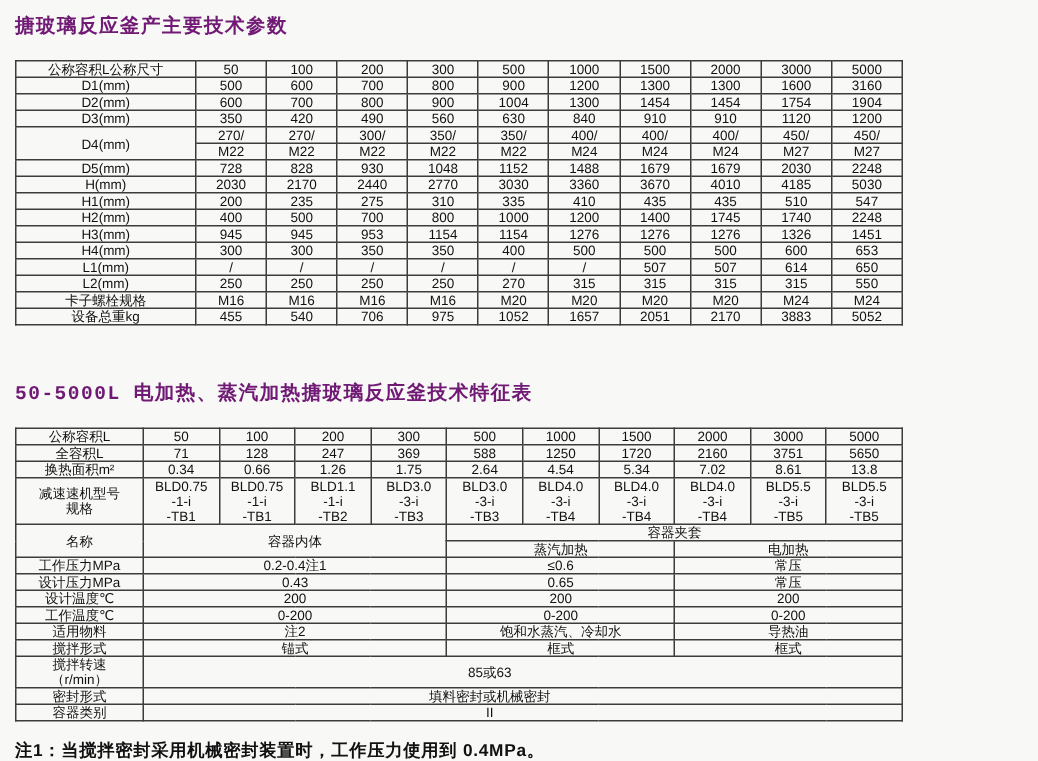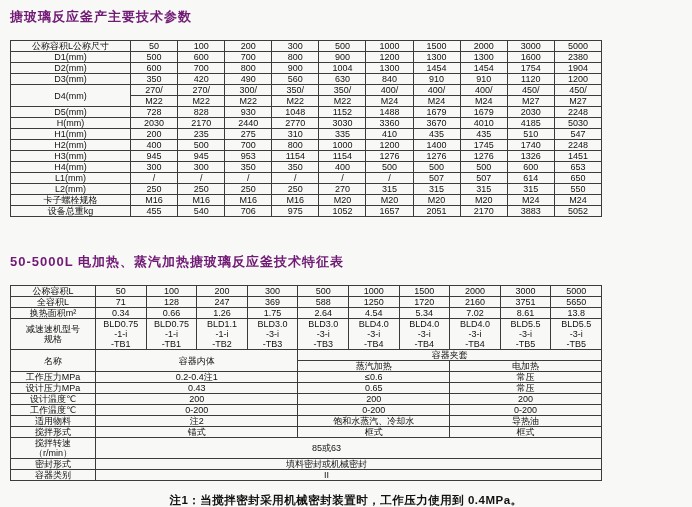--- a/index.html
+++ b/index.html
@@ -8,38 +8,38 @@
     background:#f8f8f6;
     font-family:"Liberation Sans","DejaVu Sans",sans-serif;
     color:#151515;
     overflow:hidden;
   }
   .page{padding:6px 10px 0 10px;}
   .doc-title{
     font-size:13px;font-weight:bold;margin:0;letter-spacing:1px;color:#701a75;
   }
   #title1{margin-top:2px;}
-  #title2{margin-top:36px;}
+  #title2{margin-top:36px;font-family:Liberation Mono, monospace;}
   table{
     border-collapse:collapse;width:592px;table-layout:fixed;
     font-size:9px;color:#111;
   }
   #table1{margin-top:14px;}
   #table2{margin-top:14px;}
   td{
     border:1px solid #3c3c3c;
     text-align:center;vertical-align:middle;
     padding:0;height:9px;line-height:10px;
     overflow:hidden;white-space:nowrap;
   }
   #table2 td{height:10px;}
   .ml{white-space:pre-line;line-height:10px;}
   .shift{padding-right:44px;} 
   .notes{margin-top:12px;font-size:11.5px;font-weight:bold;color:#111;}
-  .notes p{margin:0 0 5px 0;letter-spacing:0.5px;text-align:center;}
+  .notes p{margin:0 0 5px 0;letter-spacing:0.5px;}
 </style>
 </head>
 <body>
 
 <div class="page">
 
   <h1 class="doc-title" id="title1">搪玻璃反应釜产主要技术参数</h1>
 
   <table id="table1">
     <colgroup>
@@ -73,21 +73,21 @@
           <td>D1(mm)</td>
           <td>500</td>
           <td>600</td>
           <td>700</td>
           <td>800</td>
           <td>900</td>
           <td>1200</td>
           <td>1300</td>
           <td>1300</td>
           <td>1600</td>
-          <td>2380</td>
+          <td>3160</td>
         </tr>
         <tr>
           <td>D2(mm)</td>
           <td>600</td>
           <td>700</td>
           <td>800</td>
           <td>900</td>
           <td>1004</td>
           <td>1300</td>
           <td>1454</td>

